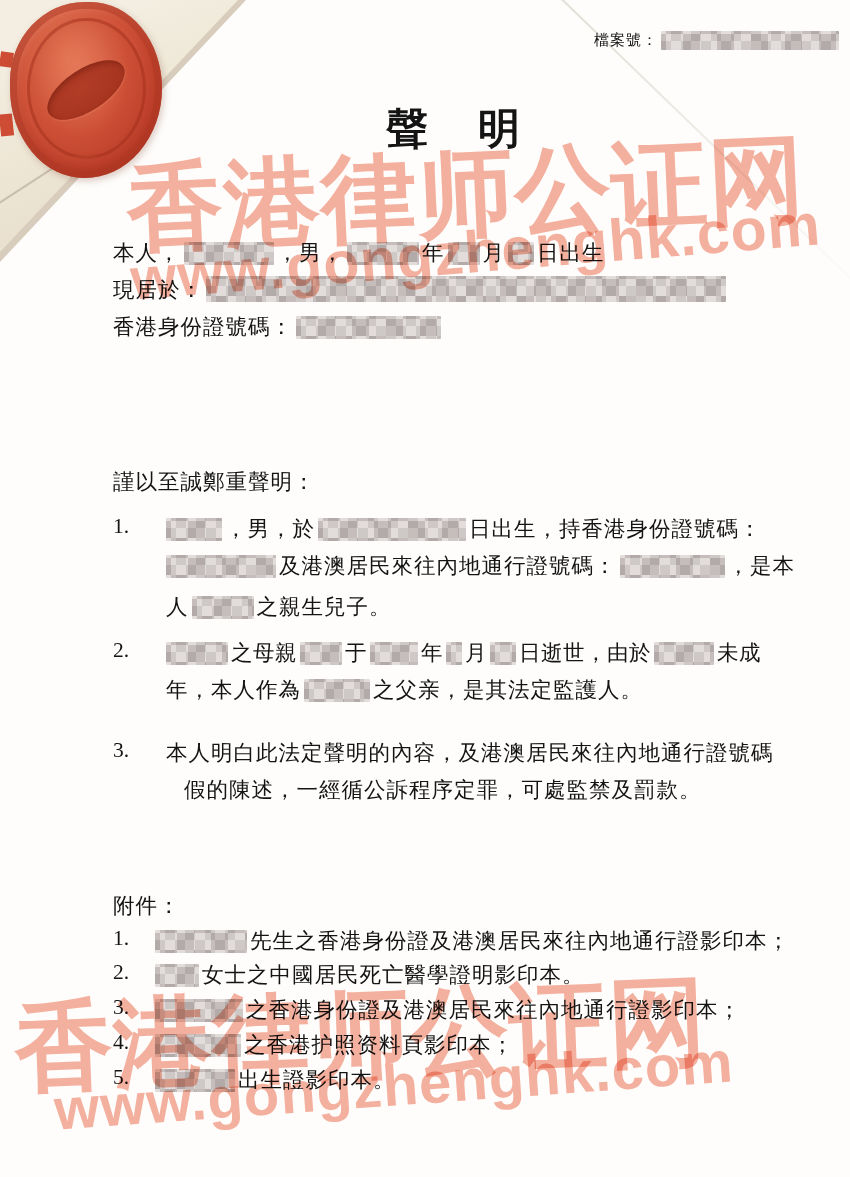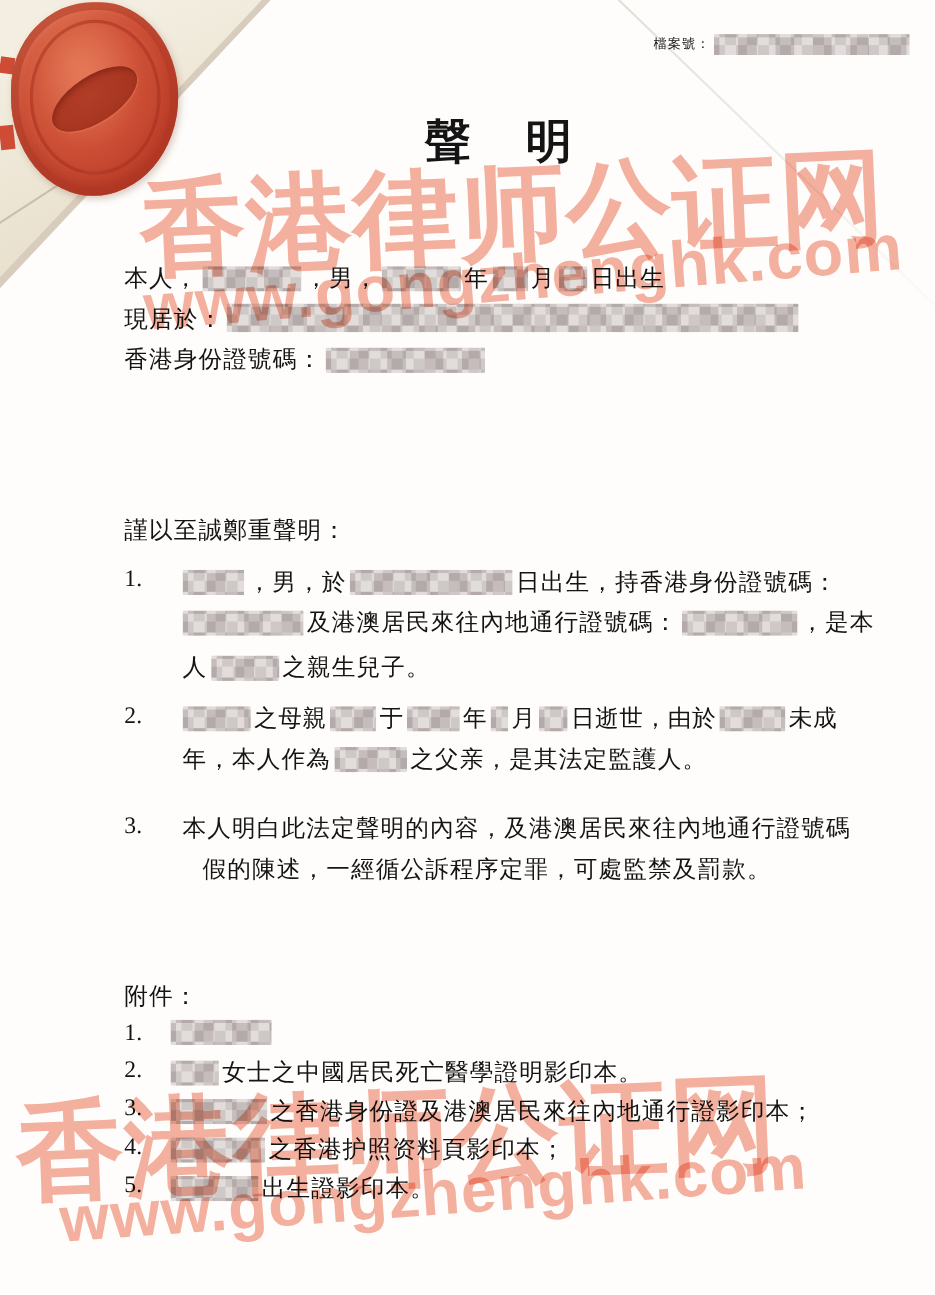--- a/index.html
+++ b/index.html
@@ -38,21 +38,21 @@
   
   .wm{position:absolute;white-space:nowrap;pointer-events:none;
     font-family:"Liberation Sans","DejaVu Sans",sans-serif;font-weight:bold;
     color:#ee7a5c;opacity:.58;mix-blend-mode:multiply;z-index:9;}
   .wm-brand-top{left:124px;top:146px;font-size:96px;letter-spacing:1px;transform:rotate(-2.6deg);transform-origin:left top;}
   .wm-url-top{left:128px;top:246px;font-size:59px;letter-spacing:1px;transform:rotate(-4.6deg);transform-origin:left top;}
   .wm-brand-bot{left:12px;top:984px;font-size:98px;letter-spacing:1px;transform:rotate(-2.3deg);transform-origin:left top;}
   .wm-url-bot{left:52px;top:1076px;font-size:58px;letter-spacing:1px;transform:rotate(-4.1deg);transform-origin:left top;}
   
   .line{position:absolute;font-size:21.5px;letter-spacing:1px;white-space:nowrap;}
-  .fileno{position:absolute;left:594px;top:31px;font-size:12px;letter-spacing:1px;display:flex;align-items:center;}
+  .fileno{position:absolute;left:594px;top:31px;font-size:15px;letter-spacing:1px;display:flex;align-items:center;}
   .doc-title{position:absolute;left:0;right:0;top:101px;text-align:center;
     font-size:42px;font-weight:bold;letter-spacing:4px;transform:translateX(30px);}
   .num{position:absolute;left:113px;font-size:21.5px;}
   
   .redact{display:inline-block;height:23px;vertical-align:-5px;margin:0 3px;border-radius:1px;
     background-image:
       repeating-conic-gradient(rgba(98,82,82,.20) 0% 25%, rgba(255,255,255,.12) 0% 50%),
       repeating-conic-gradient(#c7c0bf 0% 25%, #ded8d6 0% 50%);
     background-size:34px 34px,20px 20px;background-position:5px 3px,0 0;}
 </style>
@@ -115,21 +115,21 @@
   </div>
 
   <span class="num" style="top:738px;">3.</span>
   <div class="line" style="left:166px;top:738px;">本人明白此法定聲明的內容，及港澳居民來往內地通行證號碼</div>
   <div class="line" style="left:184px;top:775px;">假的陳述，一經循公訴程序定罪，可處監禁及罰款。</div>
 
   <div class="line" style="left:113px;top:891px;">附件：</div>
 
   <span class="num" style="top:926px;">1.</span>
   <div class="line" style="left:152px;top:926px;">
-    <span class="redact" style="width:92px;"></span>
+    <span class="redact" style="width:92px;"></span><span>先生之香港身份證及港澳居民來往內地通行證影印本；</span>
   </div>
 
   <span class="num" style="top:960px;">2.</span>
   <div class="line" style="left:152px;top:960px;">
     <span class="redact" style="width:44px;"></span><span>女士之中國居民死亡醫學證明影印本。</span>
   </div>
 
   <span class="num" style="top:995px;">3.</span>
   <div class="line" style="left:152px;top:995px;">
     <span class="redact" style="width:88px;"></span><span>之香港身份證及港澳居民來往內地通行證影印本；</span>

